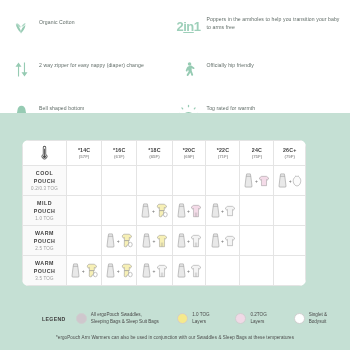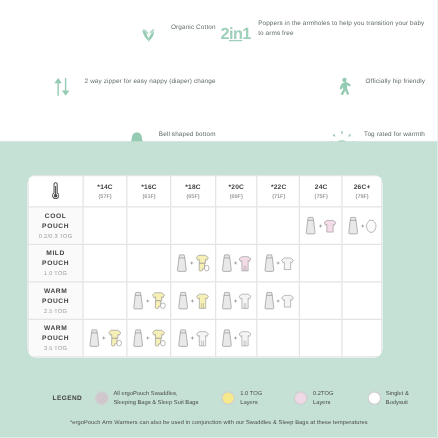--- a/index.html
+++ b/index.html
@@ -14,21 +14,21 @@
   
   #features {
     position:absolute; left:0; top:0; width:350px; height:113px;
     background:#ffffff;
     padding:14px 10px 0 10px;
     display:flex;
   }
   .feat-col { width:165px; display:flex; flex-direction:column; gap:19px; }
   .feat-col.right { margin-left:5px; }
   .feat {
-    display:flex; align-items:flex-start; gap:7px; height:26px;justify-content:flex-end;
+    display:flex; align-items:flex-start; gap:7px; height:26px;
   }
   .feat-ico {
     width:22px; min-width:22px; height:24px;
     display:flex; align-items:center; justify-content:center;
     color:#96cbb3;
   }
   .feat-ico svg { display:block; }
   .feat-txt {
     font-size:5.1px; line-height:1.55; color:#5f6b66;
     padding-top:5px; letter-spacing:.1px;

